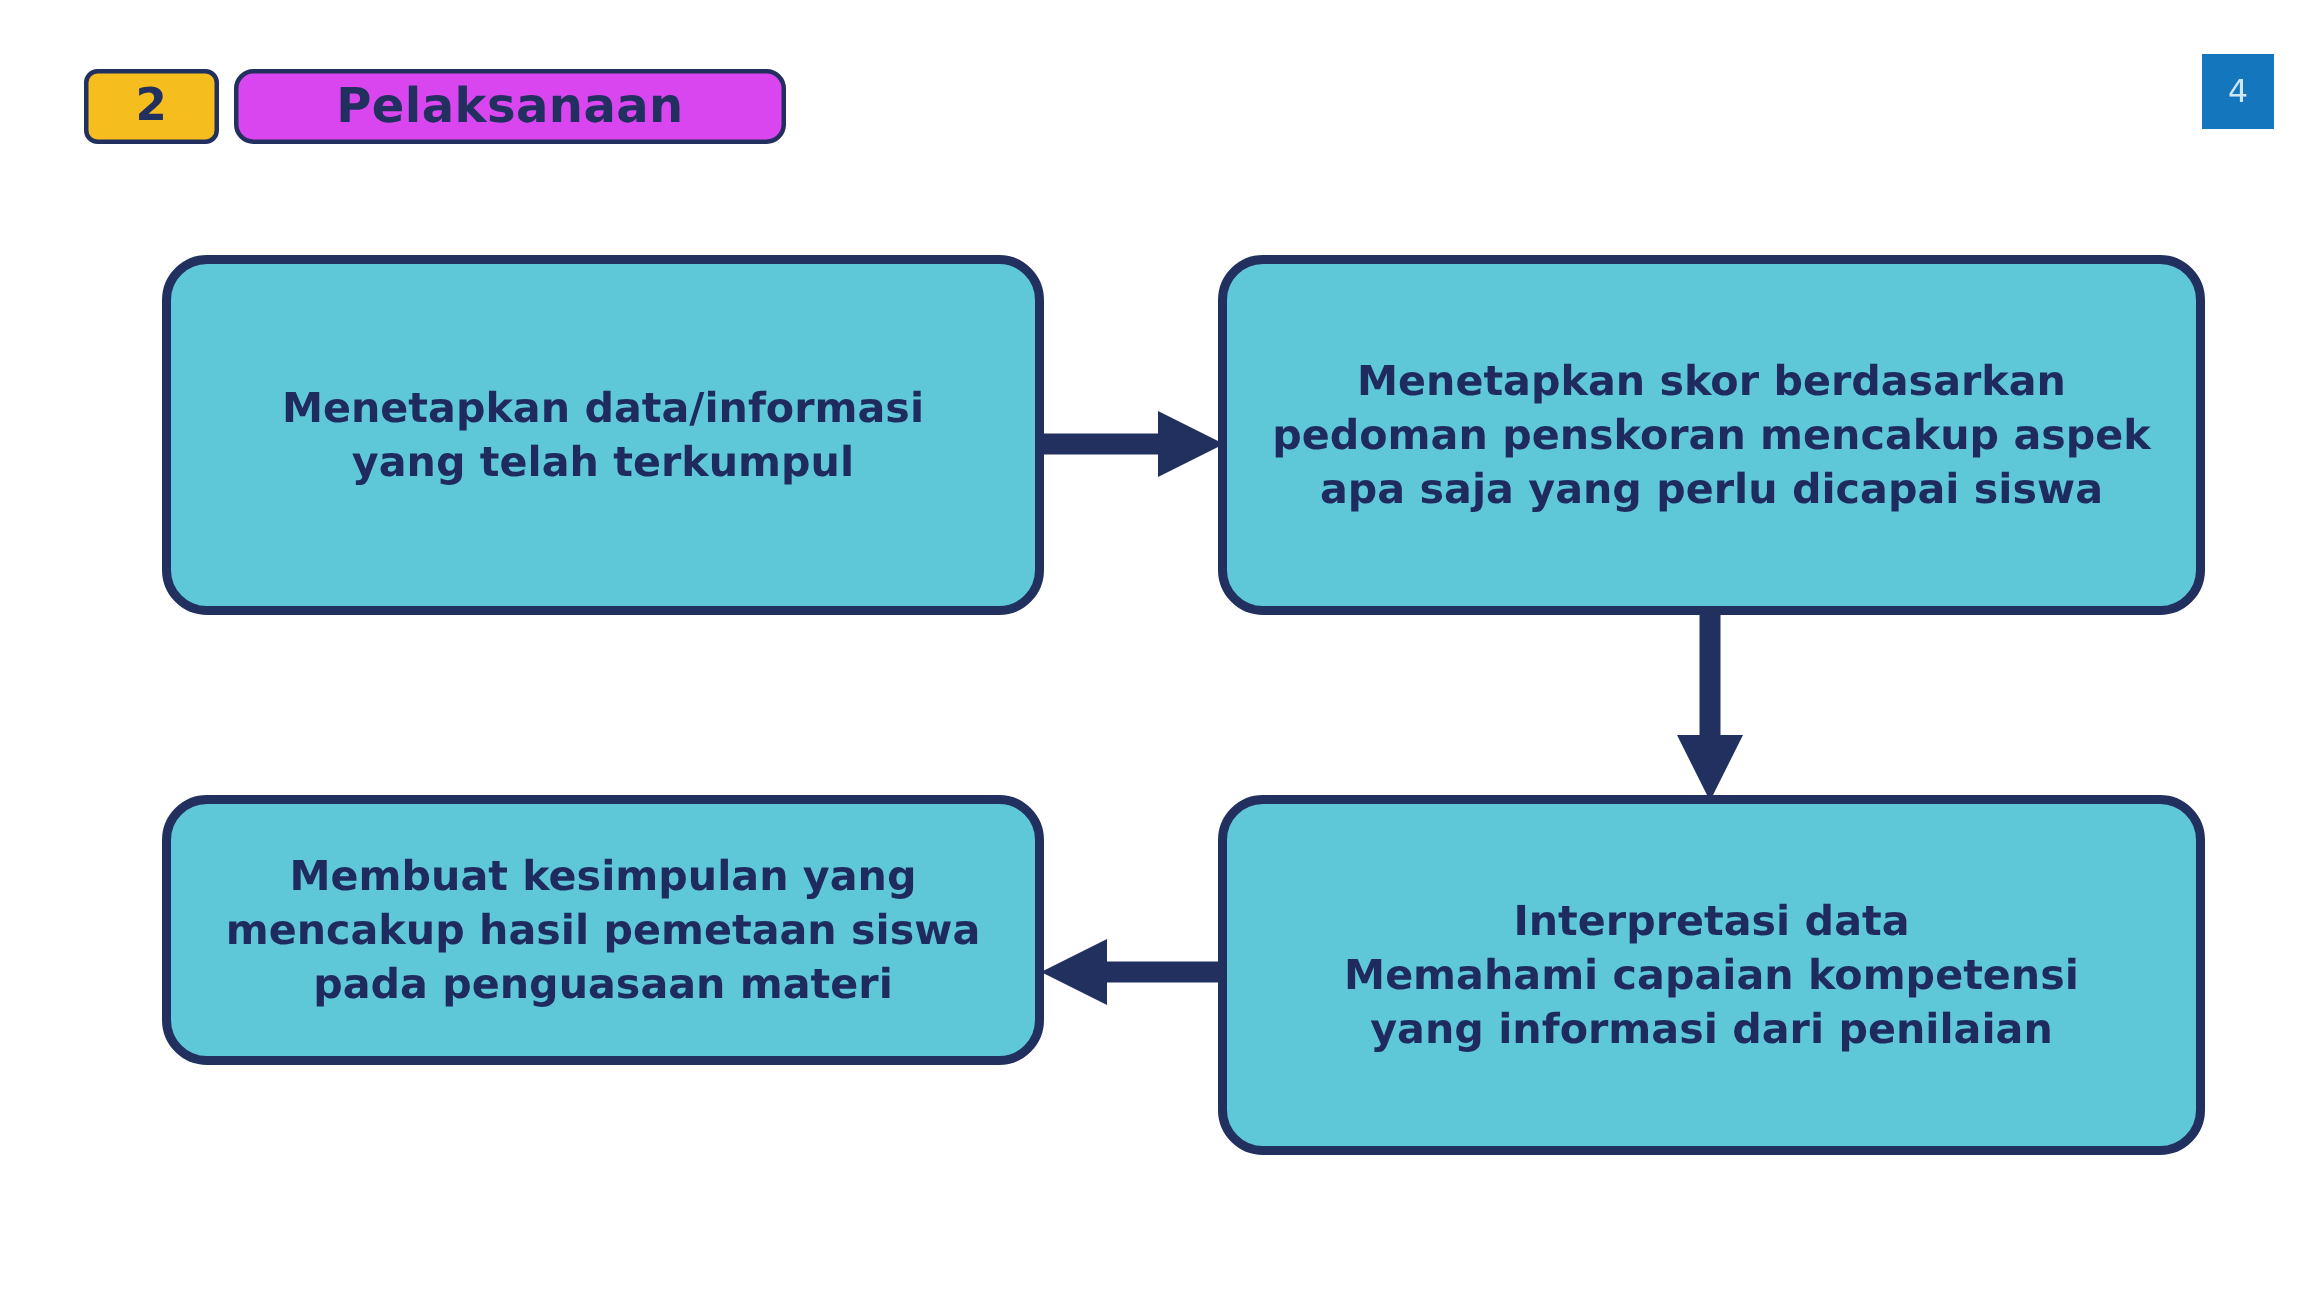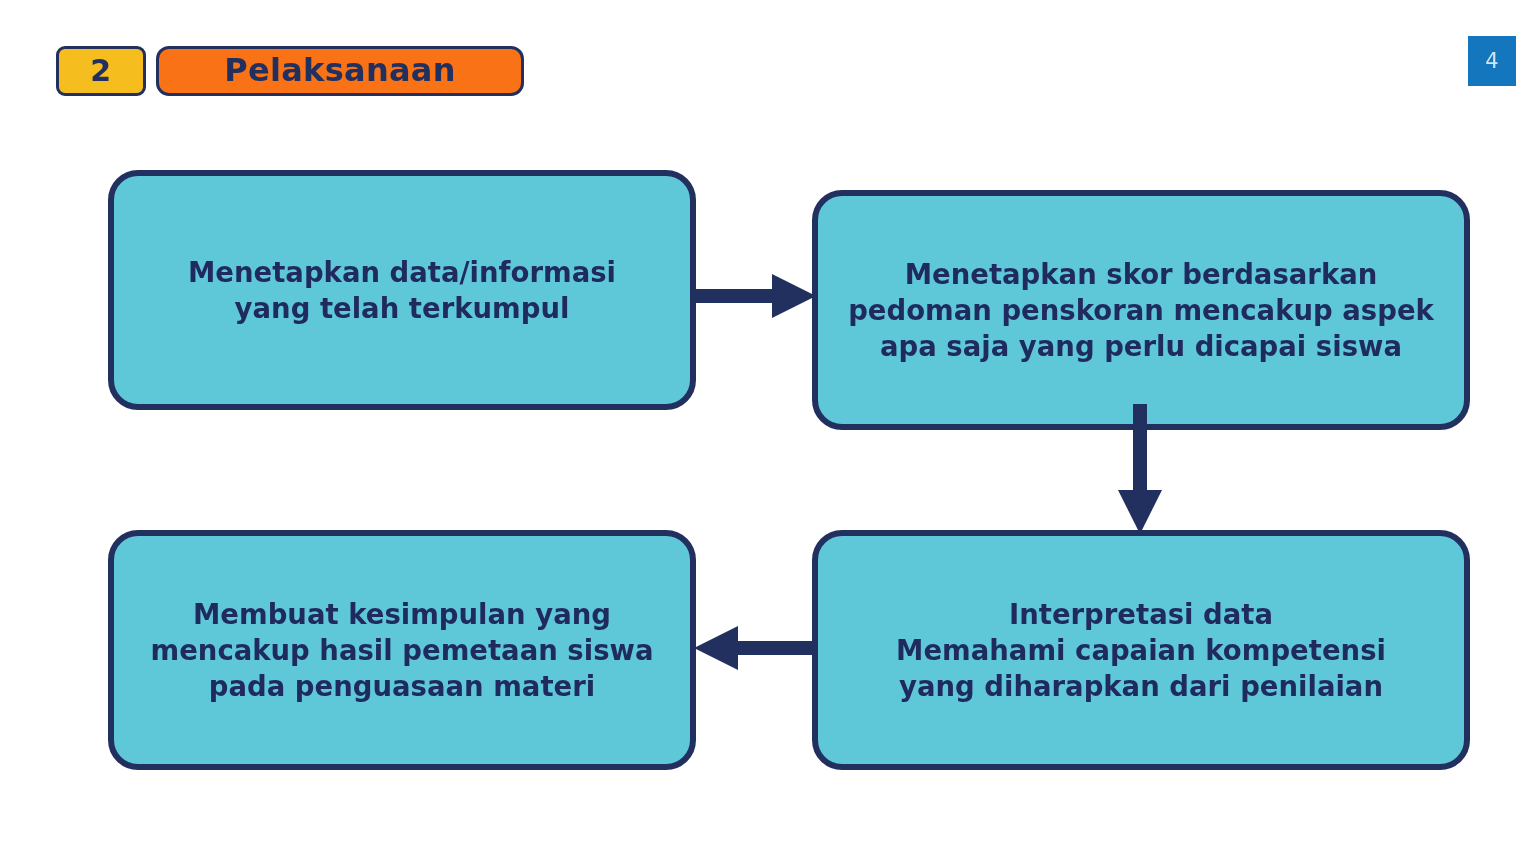--- a/index.html
+++ b/index.html
@@ -46,21 +46,21 @@
     color: #22305F;
     font-size: 30px;
     font-weight: bold;
     line-height: 1;
     letter-spacing: 0.5px;
   }
   .title-pill {
     width: 368px;
     height: 50px;
     box-sizing: border-box;
-    background: #f97316;
+    background: #d946ef;
     border: 3px solid #22305F;
     border-radius: 13px;
     display: flex;
     align-items: center;
     justify-content: center;
     color: #22305F;
     font-size: 32px;
     font-weight: bold;
     line-height: 1;
     letter-spacing: 0.3px;
@@ -96,23 +96,23 @@
     text-align: center;
     color: #1F2A5E;
     font-size: 27.5px;
     font-weight: bold;
     line-height: 1.32;
     padding: 10px 20px;
     white-space: pre-line;
   }
 
   #box-1 { left: 108px;  top: 170px; width: 588px; height: 240px; }
-  #box-2 { left: 812px;  top: 170px; width: 658px; height: 240px; margin-top: 20px; }
+  #box-2 { left: 812px;  top: 170px; width: 658px; height: 240px; }
   #box-3 { left: 812px;  top: 530px; width: 658px; height: 240px; }
-  #box-4 { left: 108px;  top: 530px; width: 588px; height: 240px; }
+  #box-4 { left: 108px;  top: 530px; width: 588px; height: 180px; }
 
   
   .arrow {
     position: absolute;
   }
   #arrow-1 { left: 694px;  top: 268px; width: 122px; height: 56px; }
   #arrow-2 { left: 1112px; top: 404px; width: 56px;  height: 130px; }
   #arrow-3 { left: 694px;  top: 620px; width: 122px; height: 56px; }
 
   .arrow svg { display: block; }
@@ -131,21 +131,21 @@
 
   <div class="flow-box" id="box-1">Menetapkan data/informasi
 yang telah terkumpul</div>
 
   <div class="flow-box" id="box-2">Menetapkan skor berdasarkan
 pedoman penskoran mencakup aspek
 apa saja yang perlu dicapai siswa</div>
 
   <div class="flow-box" id="box-3">Interpretasi data
 Memahami capaian kompetensi
-yang diharapkan dari penilaian</div>
+yang informasi dari penilaian</div>
 
   <div class="flow-box" id="box-4">Membuat kesimpulan yang
 mencakup hasil pemetaan siswa
 pada penguasaan materi</div>
 
   <div class="arrow" id="arrow-1">
     <svg width="122" height="56" viewBox="0 0 122 56" xmlns="http://www.w3.org/2000/svg">
       <rect x="0" y="21" width="84" height="14" fill="#22305F"></rect>
       <polygon points="78,6 122,28 78,50" fill="#22305F"></polygon>
     </svg>

